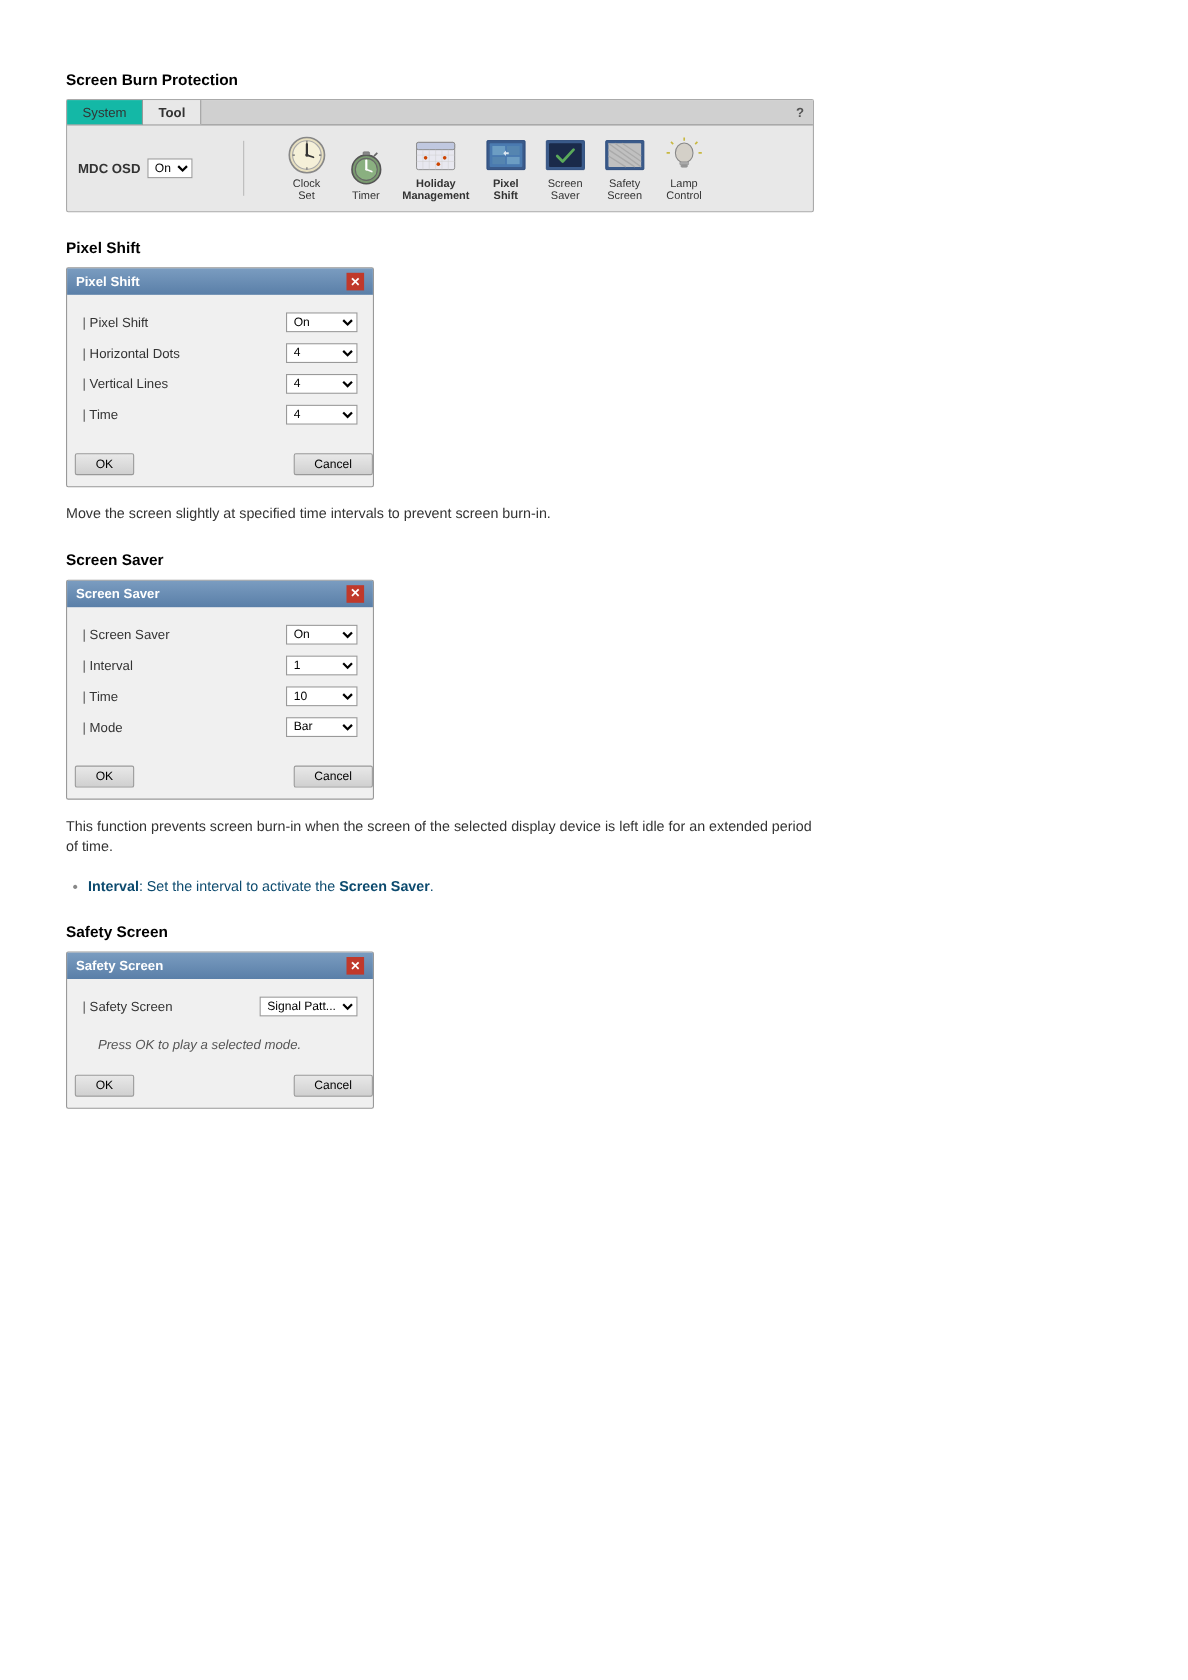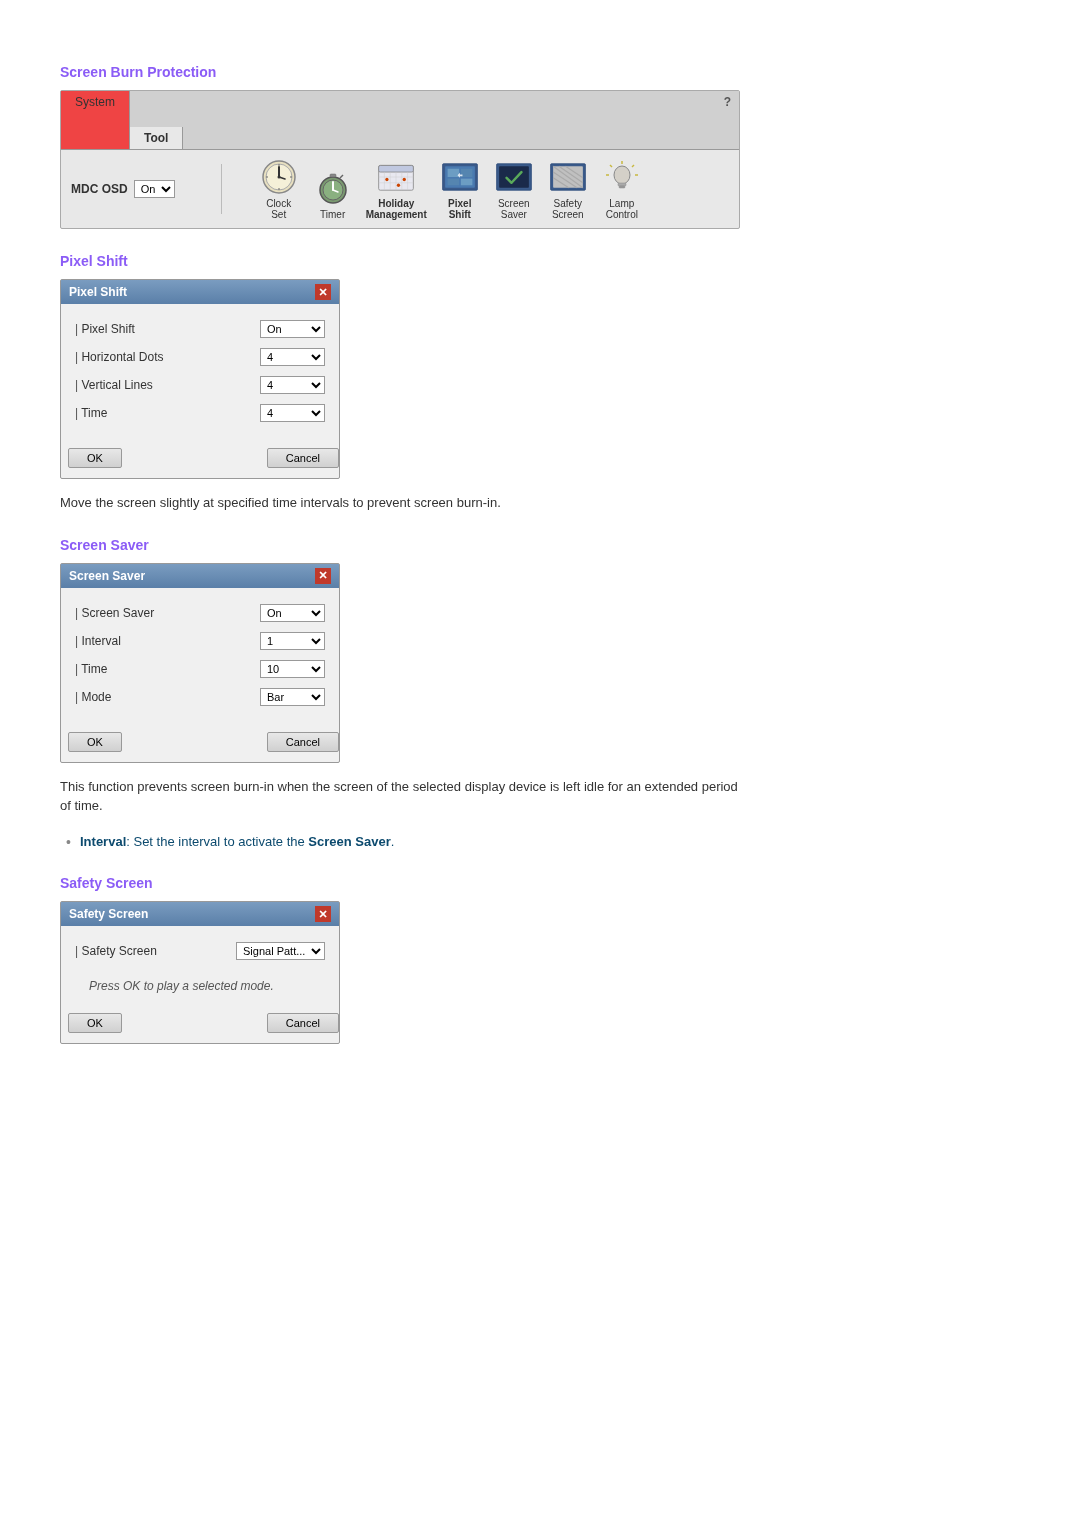--- a/index.html
+++ b/index.html
@@ -8,21 +8,21 @@
       font-family: Arial, sans-serif;
       font-size: 13px;
       color: #333;
       padding: 40px 60px;
       width: 1080px;
       min-height: 1527px;
     }
 
     
     .section-title {
-      color: #8b5cf6;
+      color: #000000;
       font-weight: bold;
       font-size: 14px;
       margin-bottom: 10px;
       margin-top: 24px;
     }
 
     
     .toolbar-panel {
       border: 1px solid #aaa;
       background: #e8e8e8;
@@ -33,26 +33,25 @@
     .toolbar-tabs {
       display: flex;
       border-bottom: 1px solid #999;
       background: #d0d0d0;
     }
     .toolbar-tab {
       padding: 4px 14px;
       font-size: 12px;
       border-right: 1px solid #999;
       cursor: pointer;
-      background: #ef4444;
+      background: #14b8a6;
     }
     .toolbar-tab.active {
       background: #e8e8e8;
       font-weight: bold;
-      margin-top: 36px;
     }
     .toolbar-help {
       margin-left: auto;
       padding: 4px 8px;
       font-size: 12px;
       font-weight: bold;
       color: #555;
     }
     .toolbar-content {
       display: flex;

